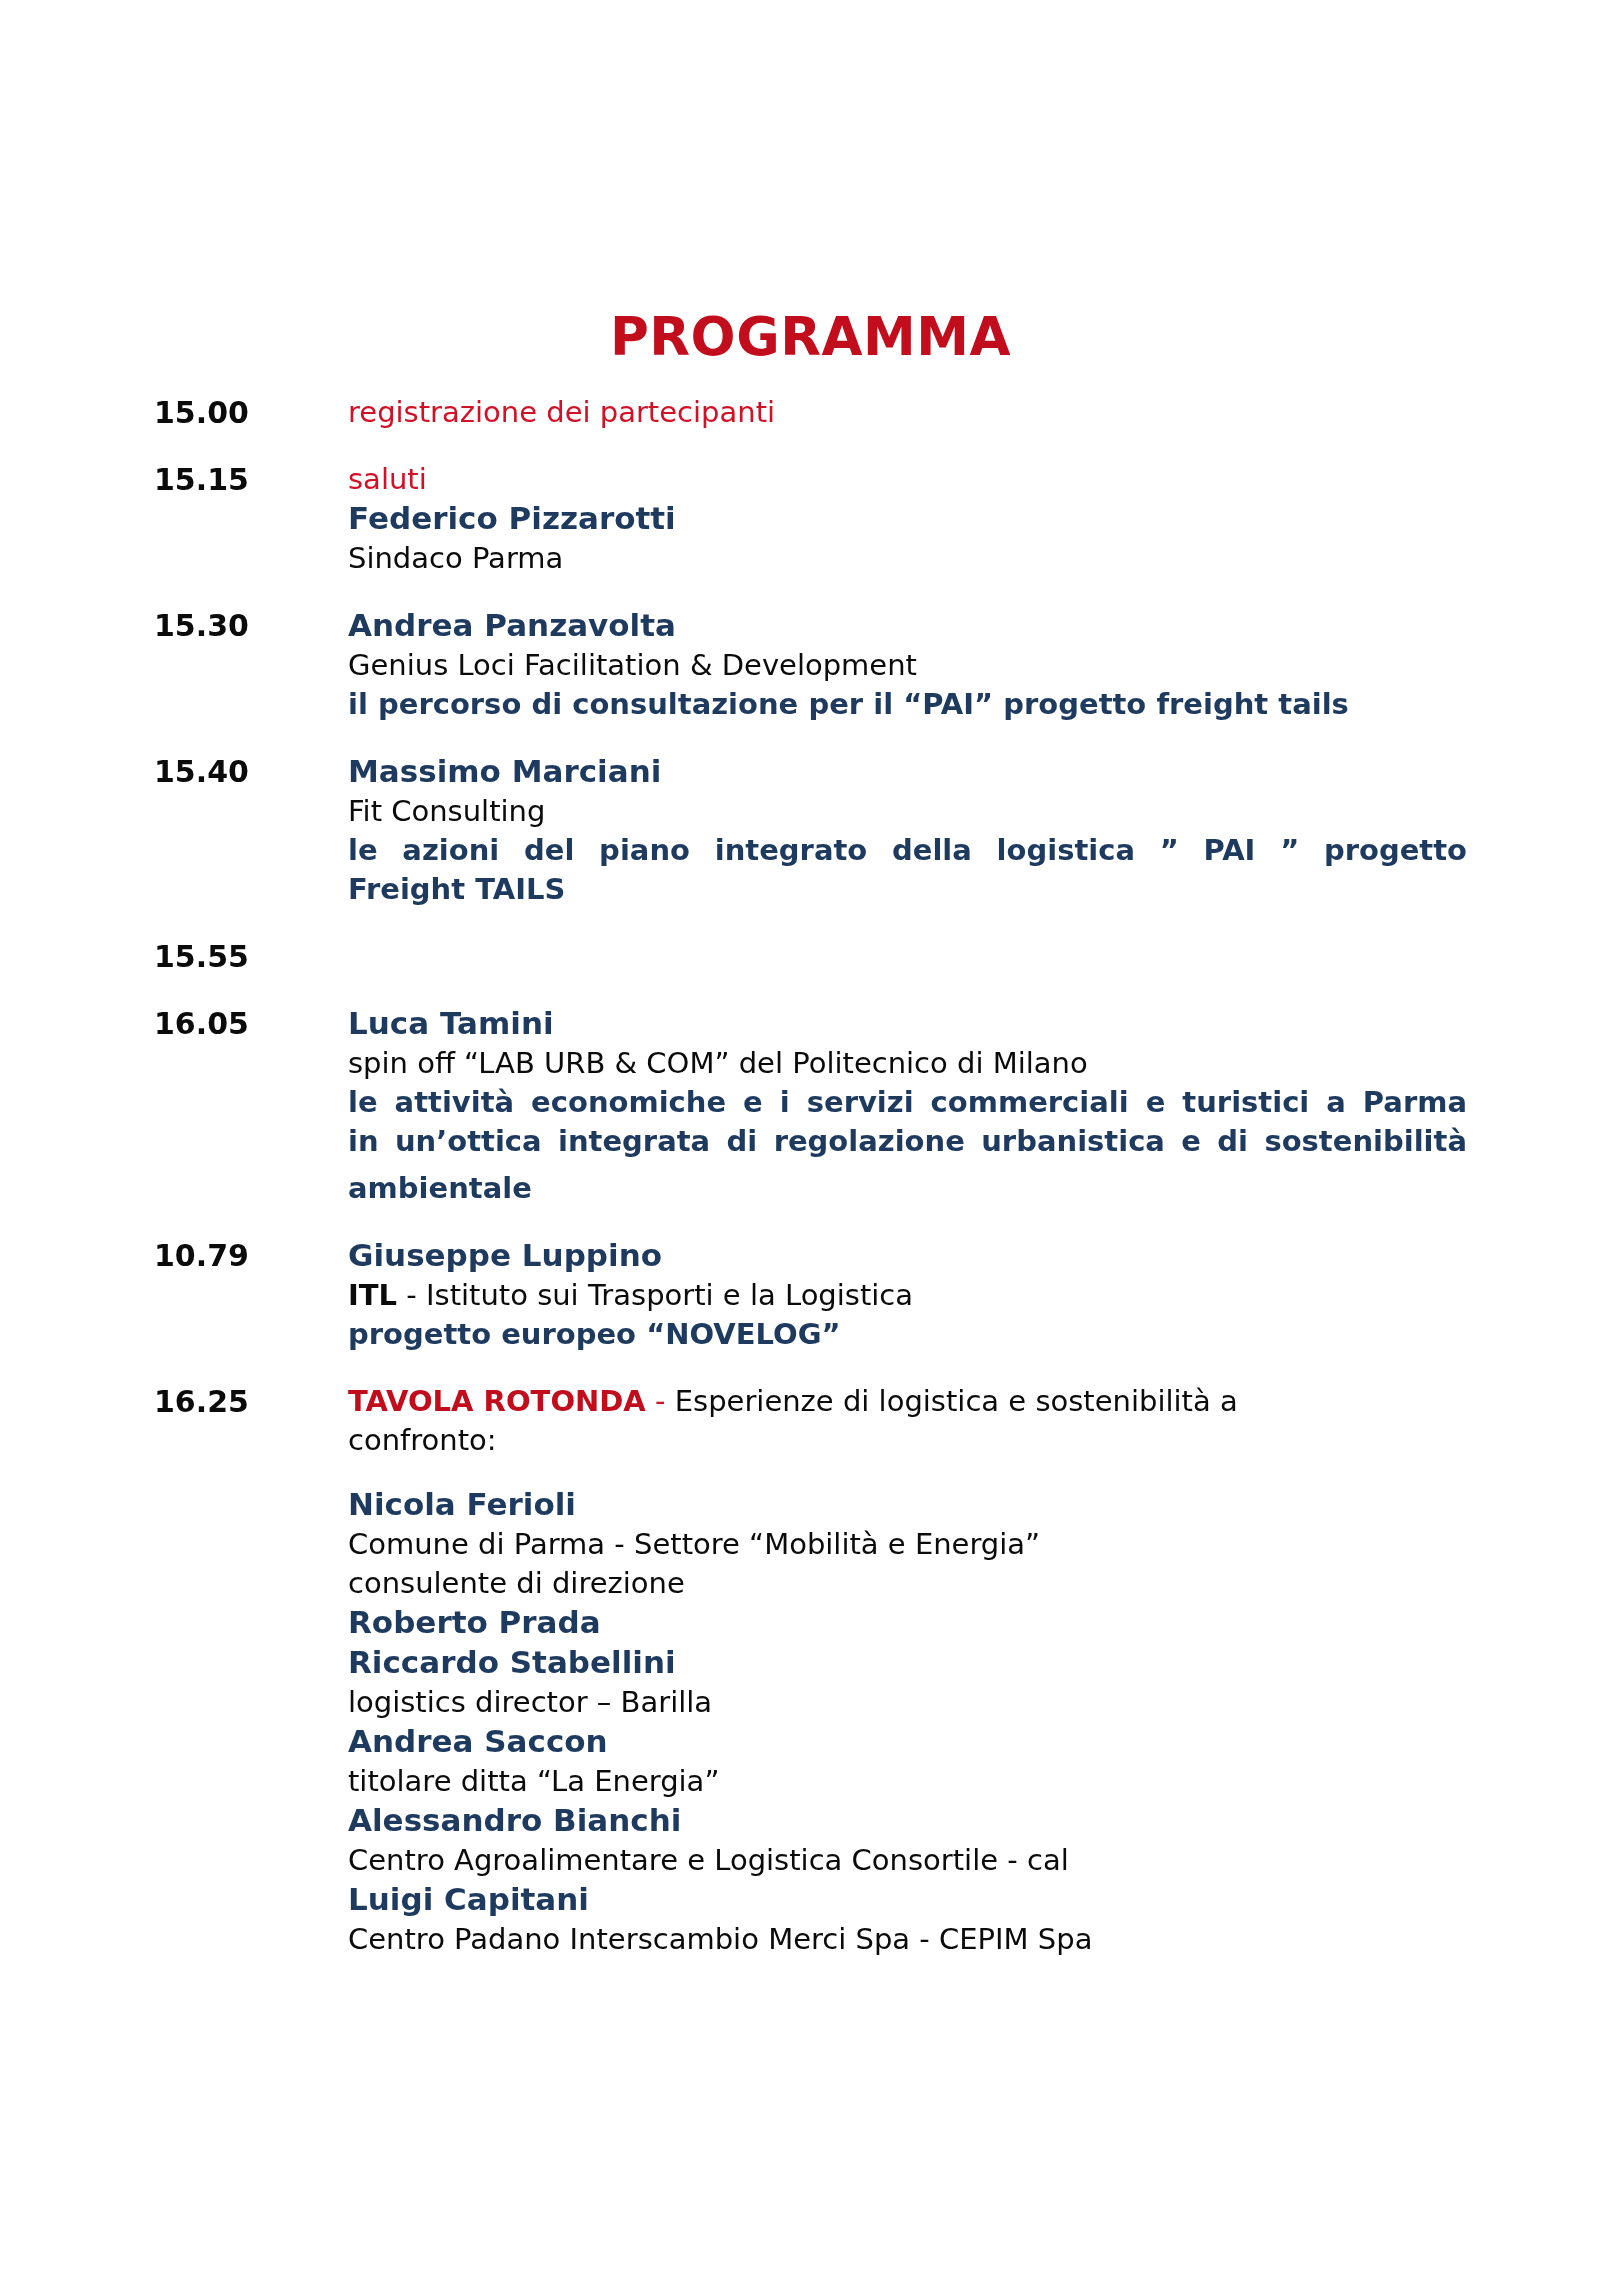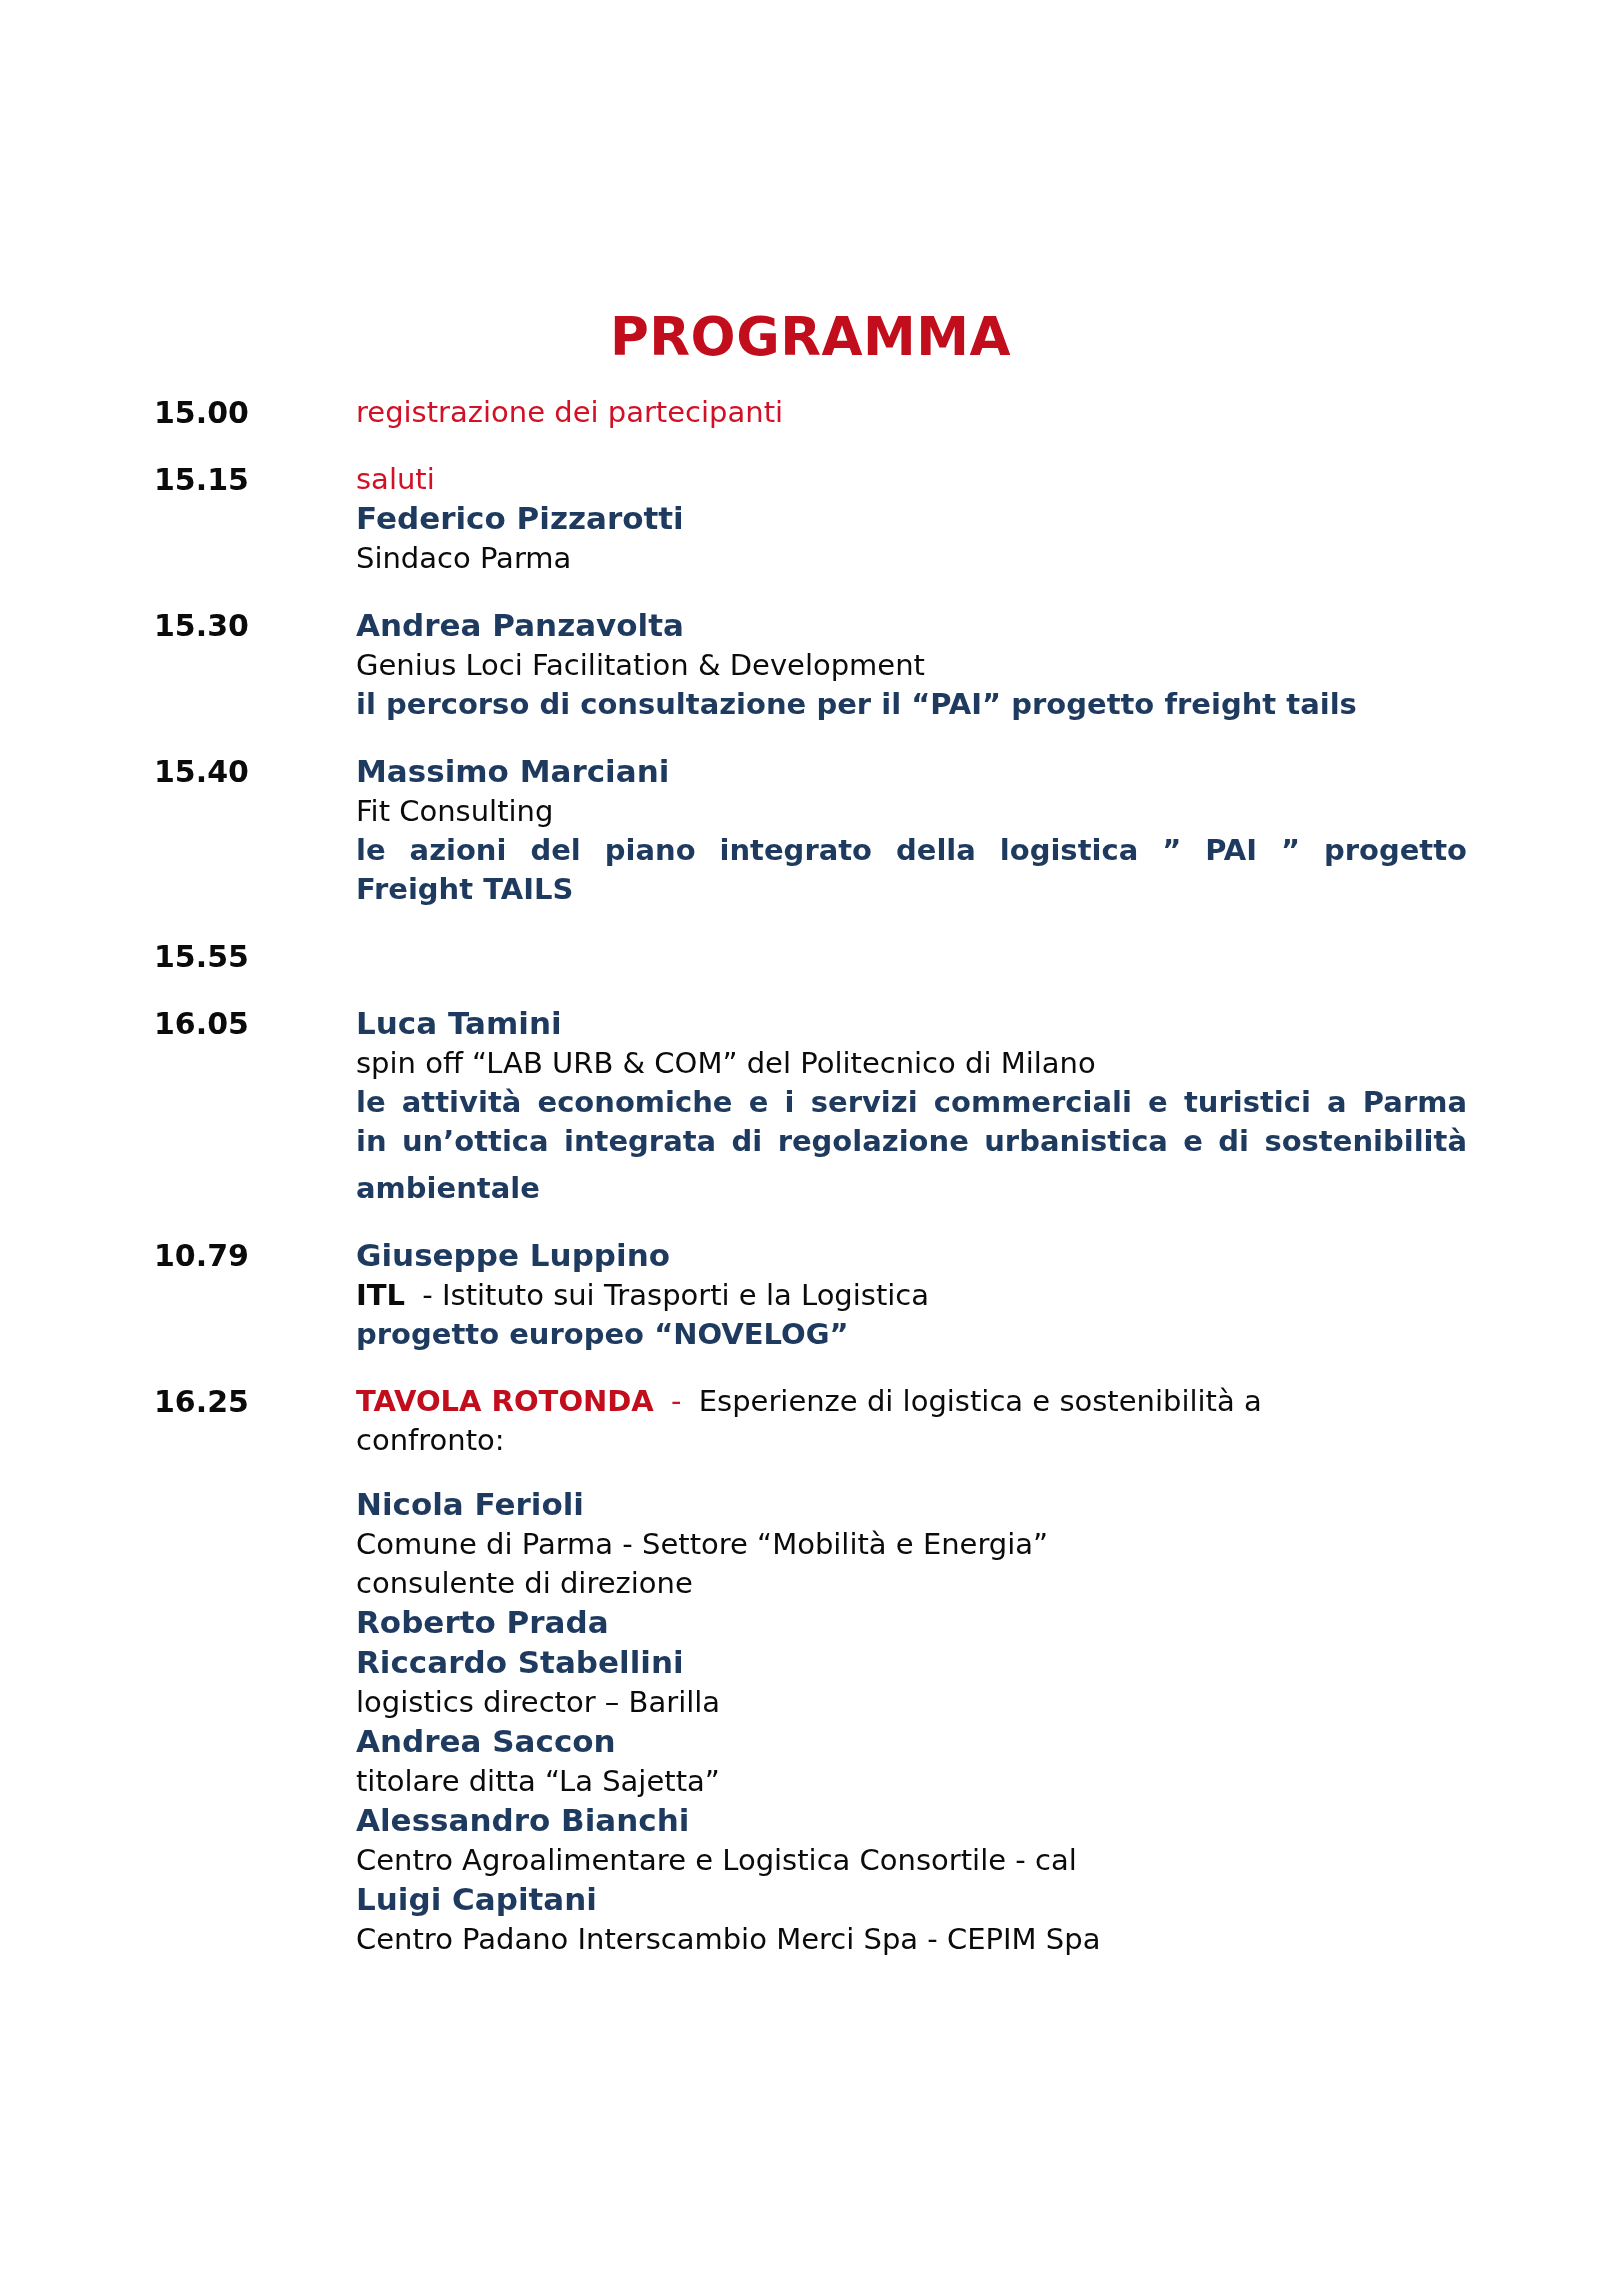--- a/index.html
+++ b/index.html
@@ -35,21 +35,21 @@
   .row{display:flex;margin-top:28px;}
   .time{
     width:194px;flex-shrink:0;
     font-weight:700;font-size:30px;line-height:39px;
     color:var(--ink);
   }
   .content{width:1119px;font-size:29px;}
   .para + .para{margin-top:25.5px;}
   .line{line-height:39px;min-height:39px;}
   .line.justify{text-align:justify;text-align-last:justify;}
-  .seg{white-space:pre-wrap;margin-left:8px;}
+  .seg{white-space:pre-wrap;}
   .s-red{color:var(--red-text);}
   .s-red-bold{color:var(--red-heading);font-weight:700;}
   .s-name{color:var(--navy);font-weight:700;font-size:31px;}
   .s-plain{color:var(--ink);}
   .s-bold{color:var(--ink);font-weight:700;}
   .s-topic{color:var(--navy);font-weight:700;}
 </style>
 </head>
 <body>
 
@@ -128,21 +128,21 @@
             <div class="line"><span class="seg s-plain">confronto:</span></div>
           </div>
           <div class="para">
             <div class="line"><span class="seg s-name">Nicola Ferioli</span></div>
             <div class="line"><span class="seg s-plain">Comune di Parma - Settore “Mobilità e Energia”</span></div>
             <div class="line"><span class="seg s-plain">consulente di direzione</span></div>
             <div class="line"><span class="seg s-name">Roberto Prada</span></div>
             <div class="line"><span class="seg s-name">Riccardo Stabellini</span></div>
             <div class="line"><span class="seg s-plain">logistics director – Barilla</span></div>
             <div class="line"><span class="seg s-name">Andrea Saccon</span></div>
-            <div class="line"><span class="seg s-plain">titolare ditta “La Sajetta”</span></div>
+            <div class="line"><span class="seg s-plain">titolare ditta “La Energia”</span></div>
             <div class="line"><span class="seg s-name">Alessandro Bianchi</span></div>
             <div class="line"><span class="seg s-plain">Centro Agroalimentare e Logistica Consortile - cal</span></div>
             <div class="line"><span class="seg s-name">Luigi Capitani</span></div>
             <div class="line"><span class="seg s-plain">Centro Padano Interscambio Merci Spa - CEPIM Spa</span></div>
           </div>
         </div>
       </div>
     </section>
 </main>
 

